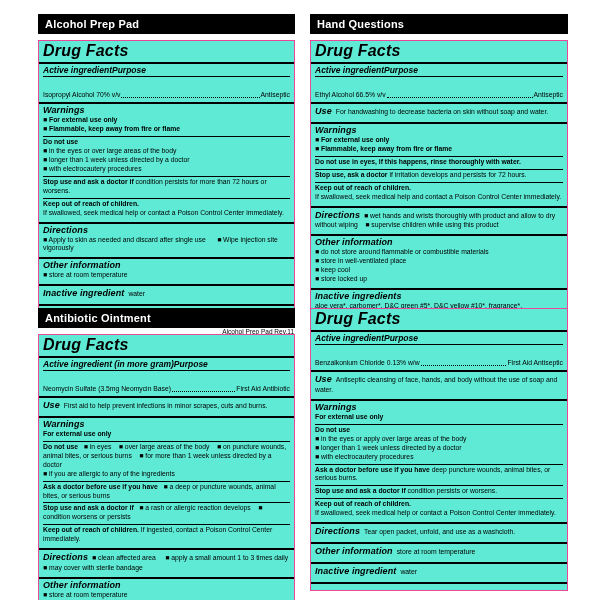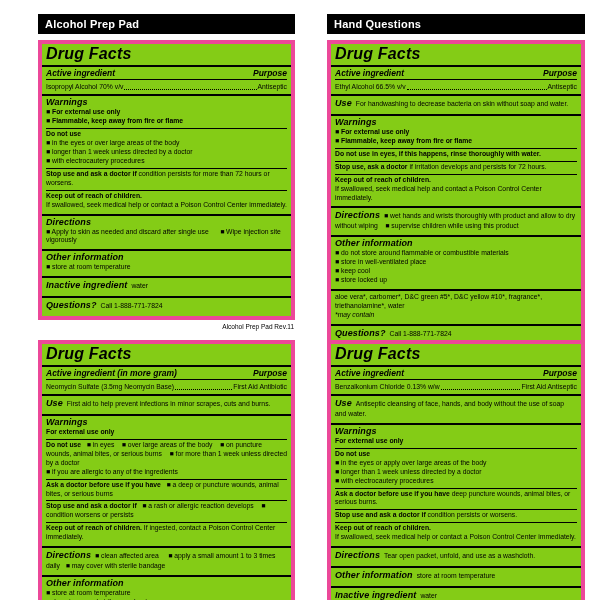--- a/index.html
+++ b/index.html
@@ -2,37 +2,37 @@
 <html><head>
 <meta charset="utf-8">
 <style>
   * { margin:0; padding:0; box-sizing:border-box; }
   html,body { background:#e8e8e8; }
   .page {
     width:600px; height:600px; background:#ffffff; overflow:hidden;
     font-family:"Liberation Sans","DejaVu Sans",sans-serif; color:#000;
     padding:14px 30px 0 38px;
     display:grid; grid-template-columns:257px 258px; grid-template-rows:294px 1fr;
-    column-gap:15px; row-gap:0;gap:32px;
+    column-gap:15px; row-gap:0;
   }
   .panel { display:flex; flex-direction:column; }
   .titlebar {
     background:#000; color:#fff; font-weight:bold; font-size:11px;
     padding:4px 7px 4px 7px; margin-bottom:6px; letter-spacing:.2px;
   }
-  .dfbox { border:4px solid #ec4899; background:#84cc16; }
+  .dfbox { border:1px solid #ec4899; background:#5eead4; }
   .dfhead {
     font-size:16px; font-weight:bold; font-style:italic;
     padding:1px 5px 2px 4px; border-bottom:2px solid #000; letter-spacing:.2px;
   }
   .active { padding:1px 4px 2px; }
   .active-hdr {
-    display:flex; justify-content:space-between;
+    display:flex; 
     font-weight:bold; font-style:italic; font-size:8.5px;
-    border-bottom:1px solid #000; padding-bottom:1px; margin-bottom:3px;
+    border-bottom:1px solid #000; padding-bottom:1px; margin-bottom:14px;
   }
   .active-row { display:flex; align-items:flex-end; font-size:6.8px; line-height:1.3; }
   .active-row .leader { flex:1; border-bottom:1px dotted #000; margin:0 1px 2px 1px; min-width:8px; }
   .sec { border-top:2px solid #000; padding:1px 4px 2px; }
   .shead { font-weight:bold; font-style:italic; font-size:9px; letter-spacing:.1px; }
   .shead.inline { margin-right:4px;font-style:italic; }
   .line { font-size:6.8px; line-height:1.32; white-space:pre-wrap; }
   .line.it { font-style:italic; }
   .line b { font-weight:bold; }
   .blk { padding:1px 0 2px; }
@@ -157,36 +157,40 @@
           <div class="sec">
             <p class="shead">Other information</p>
             <div class="blk">
               <p class="line">■ do not store around flammable or combustible materials</p>
               <p class="line">■ store in well-ventilated place</p>
               <p class="line">■ keep cool</p>
               <p class="line">■ store locked up</p>
             </div>
           </div>
           <div class="sec">
+            <p class="shead">Inactive ingredients</p>
             <div class="blk">
               <p class="line">aloe vera*, carbomer*, D&amp;C green #5*, D&amp;C yellow #10*, fragrance*, triethanolamine*, water</p>
               <p class="line it">*may contain</p>
             </div>
           </div>
           <div class="sec">
             <div class="blk">
               <p class="line"><span class="shead inline">Questions?</span>Call 1-888-771-7824</p>
             </div>
           </div>
         </div>
     </div>
     <div class="footer">Hand Sanitizer Rev.07</div>
   </section>
 
   <section class="panel">
+    <div class="titlebar">
+      <span>Antibiotic Ointment</span>
+    </div>
     <div class="dfbox">
       <div class="dfhead">Drug Facts</div>
       <div class="active">
         <div class="active-hdr">
           <span>Active ingredient (in more gram)</span>
           <span>Purpose</span>
         </div>
         <div class="active-row">
           <span>Neomycin Sulfate (3.5mg Neomycin Base)</span>
           <span class="leader"></span>

